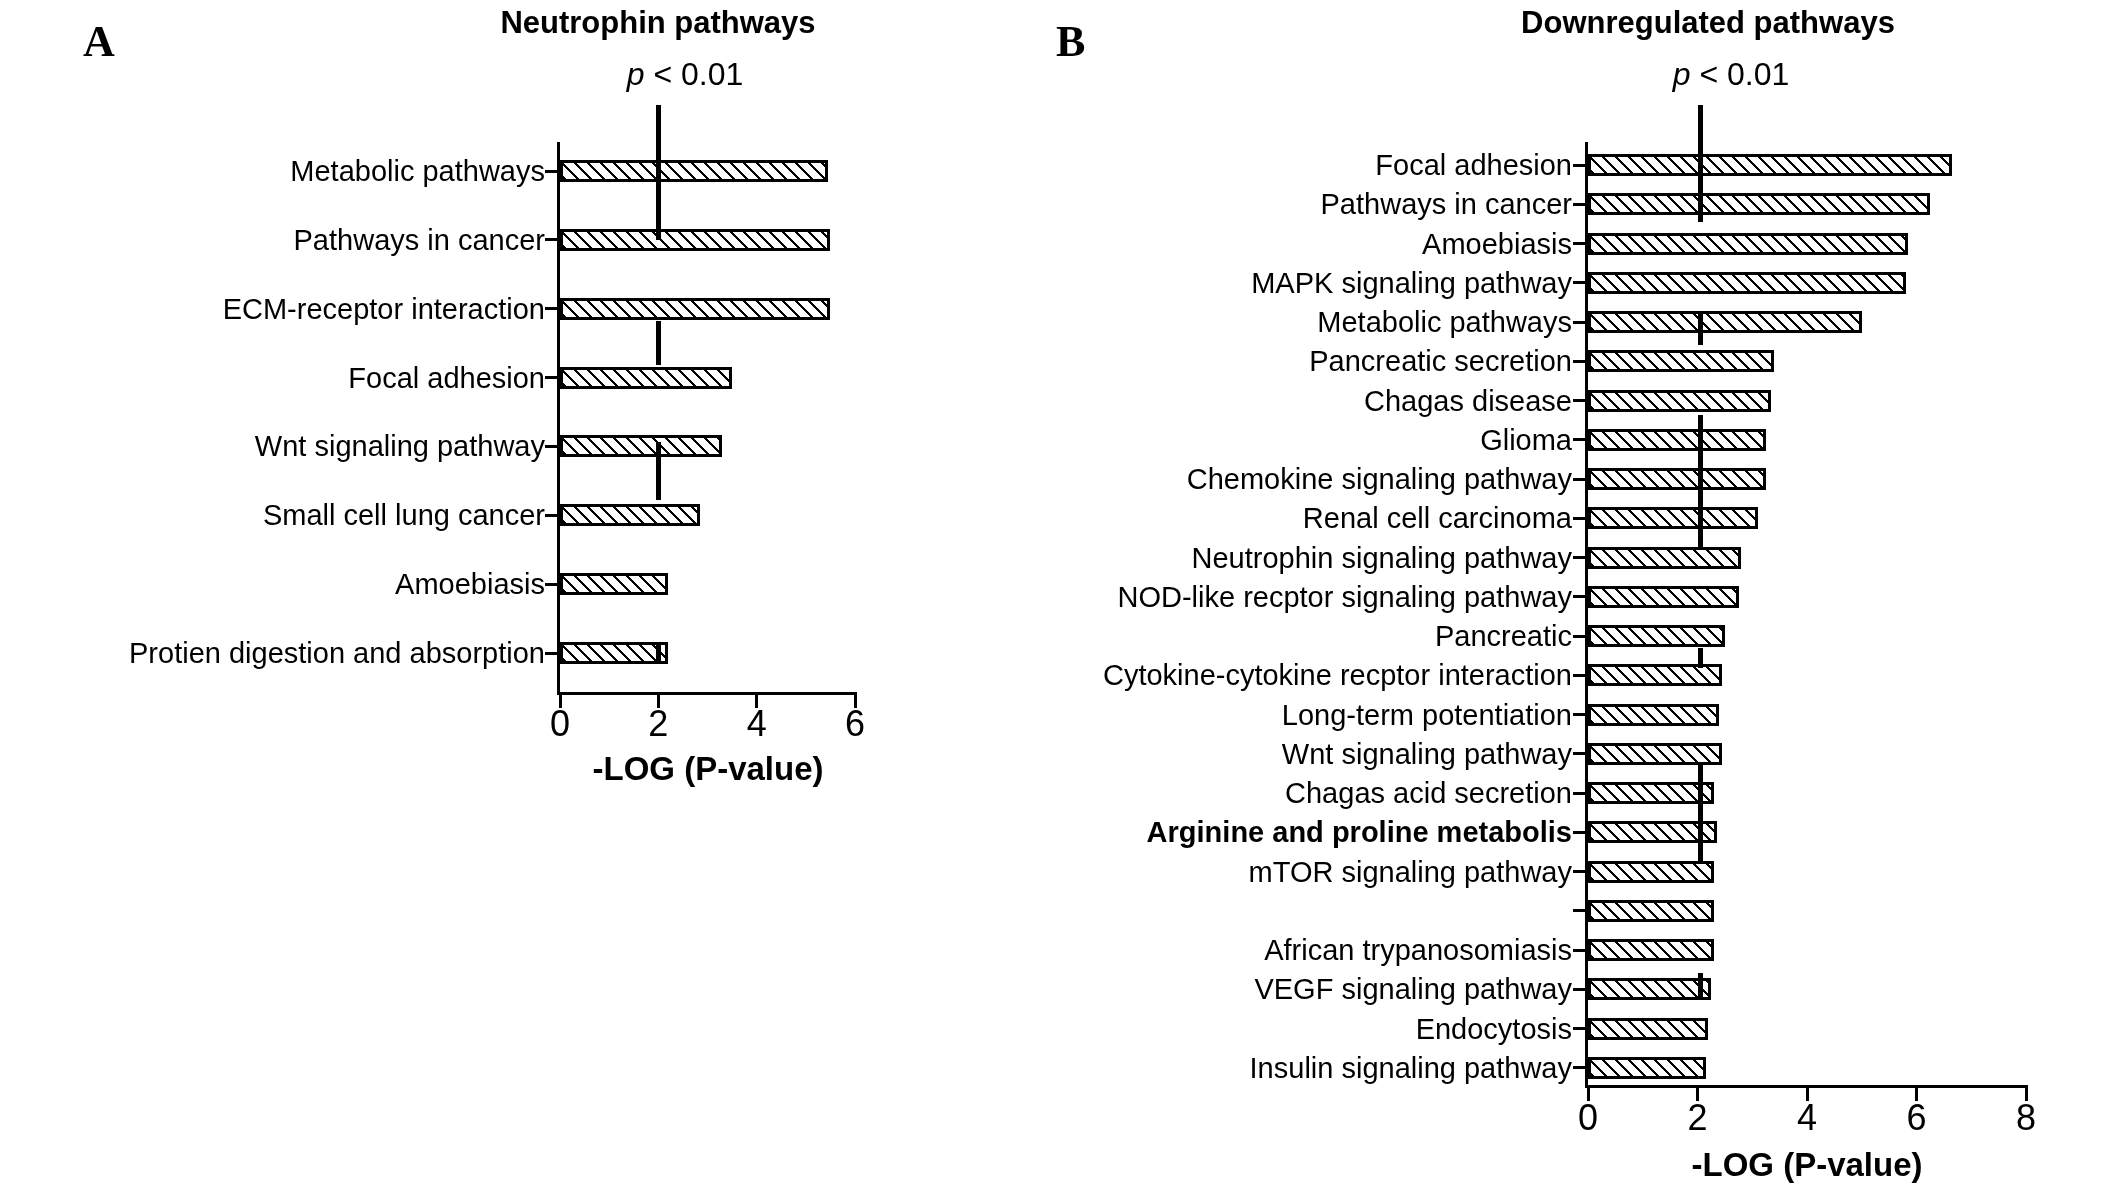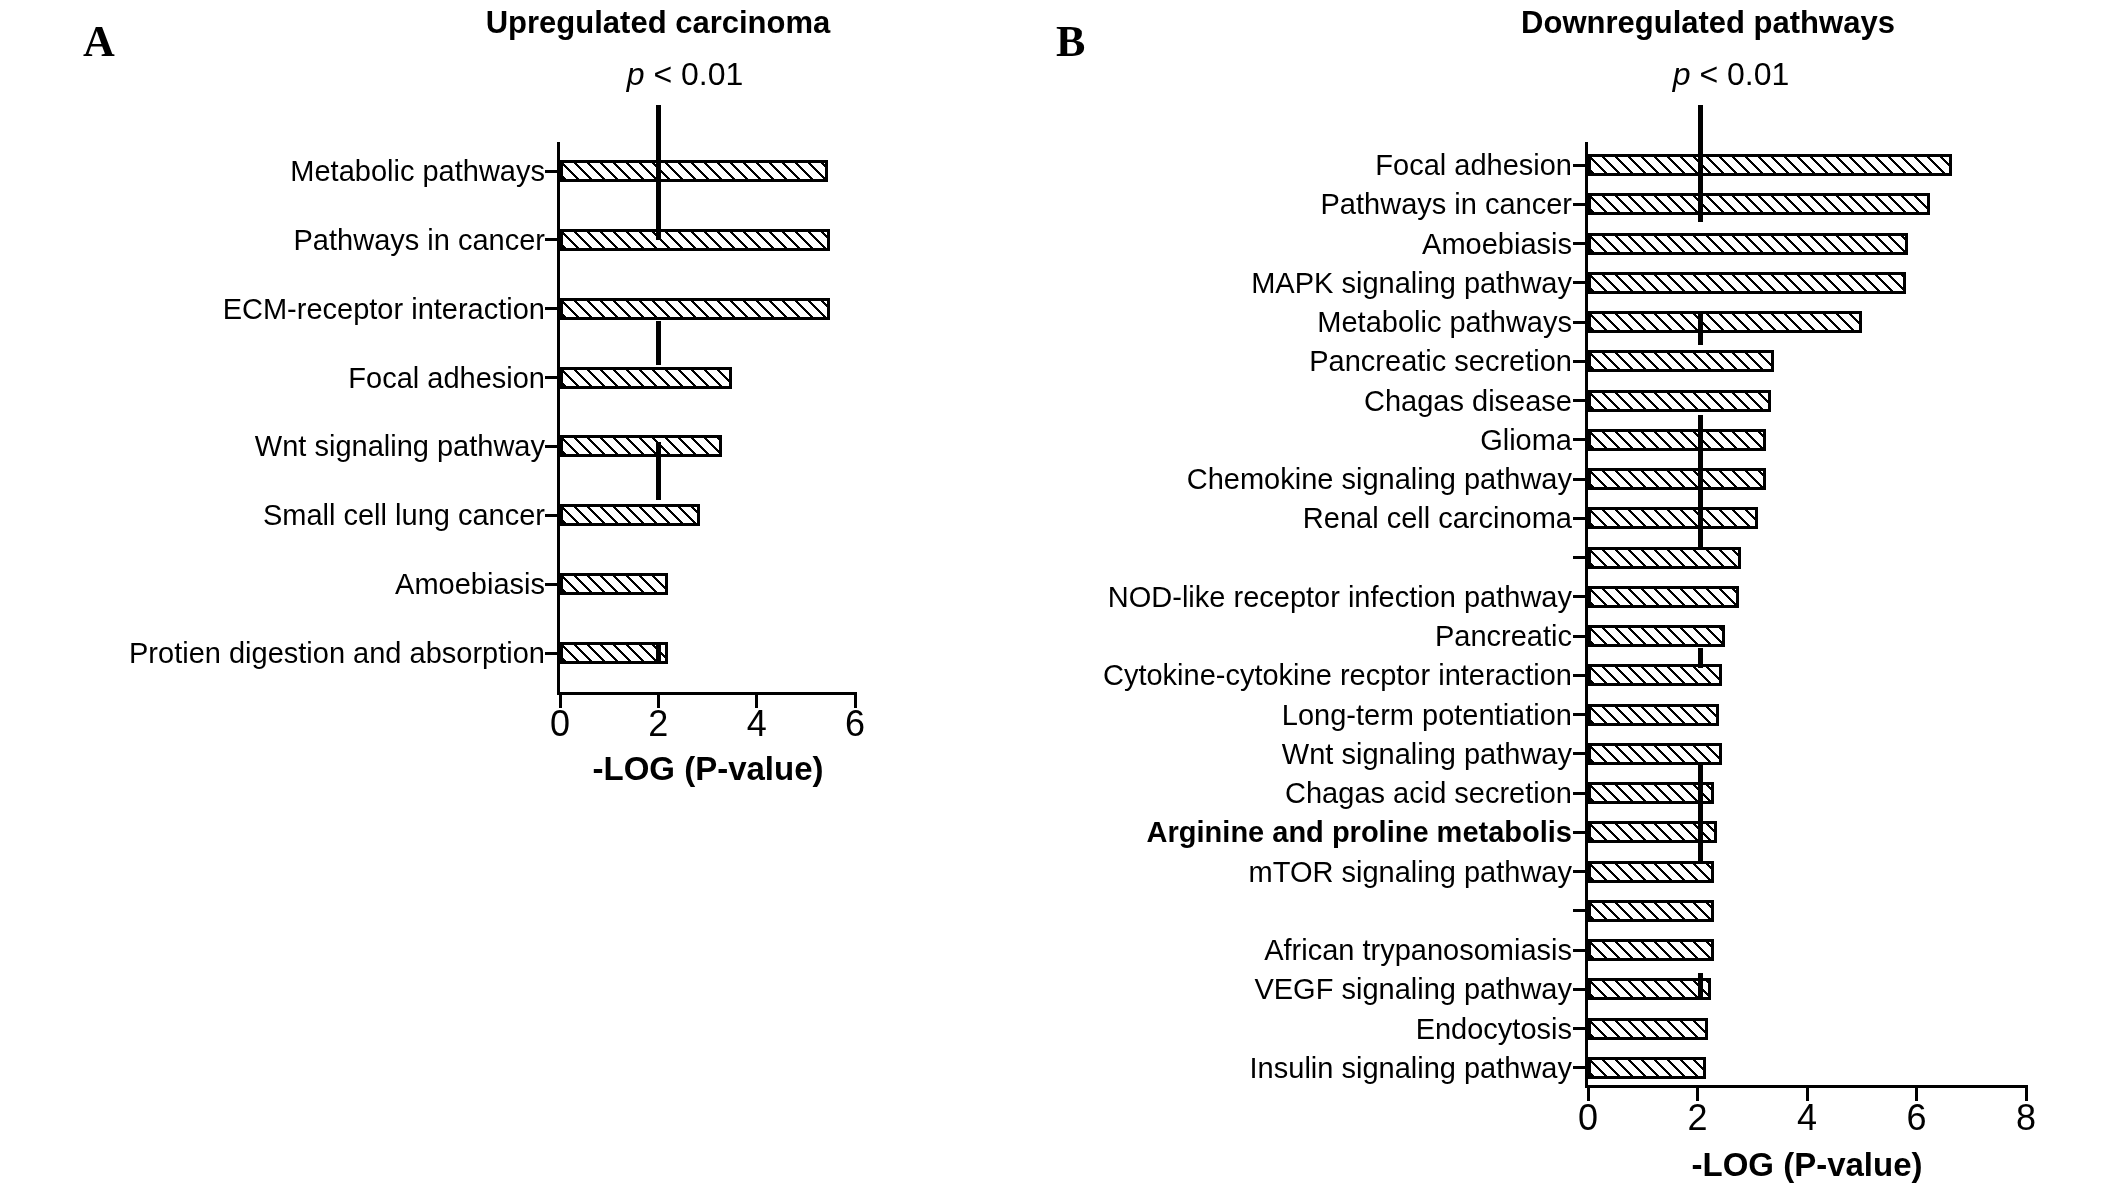--- a/index.html
+++ b/index.html
@@ -71,21 +71,21 @@
     z-index: 1;
   }
   .ref-seg { position: absolute; width: 5px; background: #000000; z-index: 2; }
 </style>
 </head>
 <body>
 
 <div id="figure">
 
   <span class="panel-letter" style="left:83px; top:20px;">A</span>
-  <div class="chart-title" style="left:658px; top:5px;">Upregulated carcinoma</div>
+  <div class="chart-title" style="left:658px; top:5px;">Neutrophin pathways</div>
   <div class="p-note" style="left:657px; top:56px;">
     <span class="it">p</span><span> &lt; 0.01</span>
   </div>
   <div class="x-axis-label" style="left:708px; top:750px;">-LOG (P-value)</div>
   <div id="plot-a"></div>
 
   <span class="panel-letter" style="left:1056px; top:20px;">B</span>
   <div class="chart-title" style="left:1708px; top:5px;">Downregulated pathways</div>
   <div class="p-note" style="left:1703px; top:56px;">
     <span class="it">p</span><span> &lt; 0.01</span>
@@ -167,23 +167,24 @@
     <div class="tick-mark" style="left: 1573px; top: 438.32px; width: 12px; height: 3px;"></div>
     <div class="cat-label" style="right: 554px; top: 439.82px;">Glioma</div>
     <div class="bar" style="left: 1588px; top: 428.82px; width: 177.938px; height: 22px;"></div>
     <div class="tick-mark" style="left: 1573px; top: 477.58px; width: 12px; height: 3px;"></div>
     <div class="cat-label" style="right: 554px; top: 479.08px;">Chemokine signaling pathway</div>
     <div class="bar" style="left: 1588px; top: 468.08px; width: 177.938px; height: 22px;"></div>
     <div class="tick-mark" style="left: 1573px; top: 516.84px; width: 12px; height: 3px;"></div>
     <div class="cat-label" style="right: 554px; top: 518.34px;">Renal cell carcinoma</div>
     <div class="bar" style="left: 1588px; top: 507.34px; width: 169.725px; height: 22px;"></div>
     <div class="tick-mark" style="left: 1573px; top: 556.1px; width: 12px; height: 3px;"></div>
+    <div class="cat-label" style="right: 554px; top: 557.6px;">Neutrophin signaling pathway</div>
     <div class="bar" style="left: 1588px; top: 546.6px; width: 153.3px; height: 22px;"></div>
     <div class="tick-mark" style="left: 1573px; top: 595.36px; width: 12px; height: 3px;"></div>
-    <div class="cat-label" style="right: 554px; top: 596.86px;">NOD-like receptor infection pathway</div>
+    <div class="cat-label" style="right: 554px; top: 596.86px;">NOD-like recptor signaling pathway</div>
     <div class="bar" style="left: 1588px; top: 585.86px; width: 150.562px; height: 22px;"></div>
     <div class="tick-mark" style="left: 1573px; top: 634.62px; width: 12px; height: 3px;"></div>
     <div class="cat-label" style="right: 554px; top: 636.12px;">Pancreatic</div>
     <div class="bar" style="left: 1588px; top: 625.12px; width: 136.875px; height: 22px;"></div>
     <div class="tick-mark" style="left: 1573px; top: 673.88px; width: 12px; height: 3px;"></div>
     <div class="cat-label" style="right: 554px; top: 675.38px;">Cytokine-cytokine recptor interaction</div>
     <div class="bar" style="left: 1588px; top: 664.38px; width: 134.137px; height: 22px;"></div>
     <div class="tick-mark" style="left: 1573px; top: 713.14px; width: 12px; height: 3px;"></div>
     <div class="cat-label" style="right: 554px; top: 714.64px;">Long-term potentiation</div>
     <div class="bar" style="left: 1588px; top: 703.64px; width: 131.4px; height: 22px;"></div>

